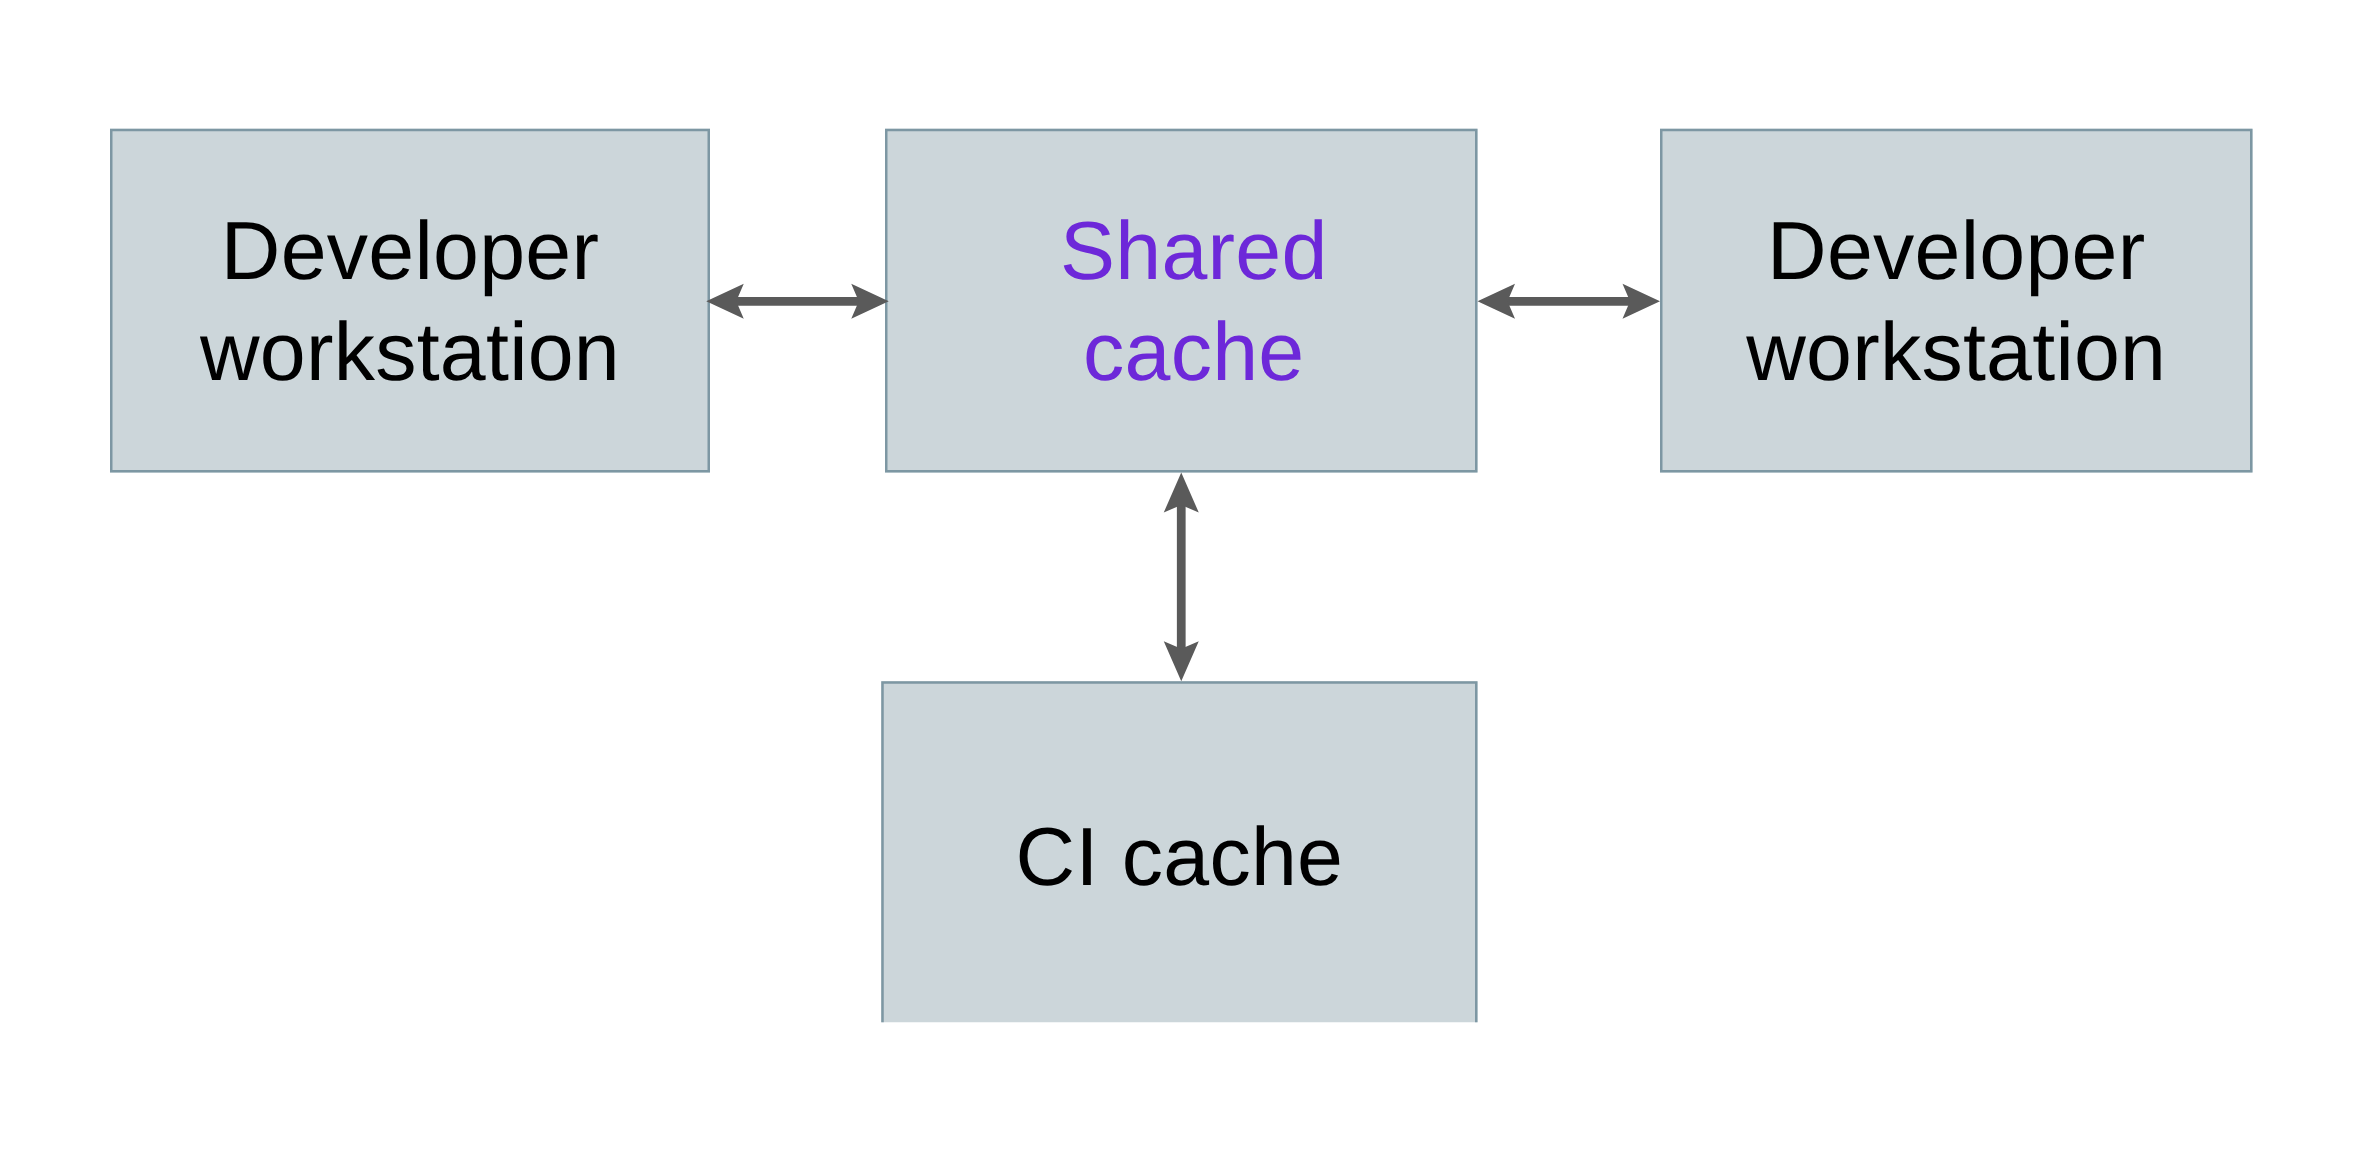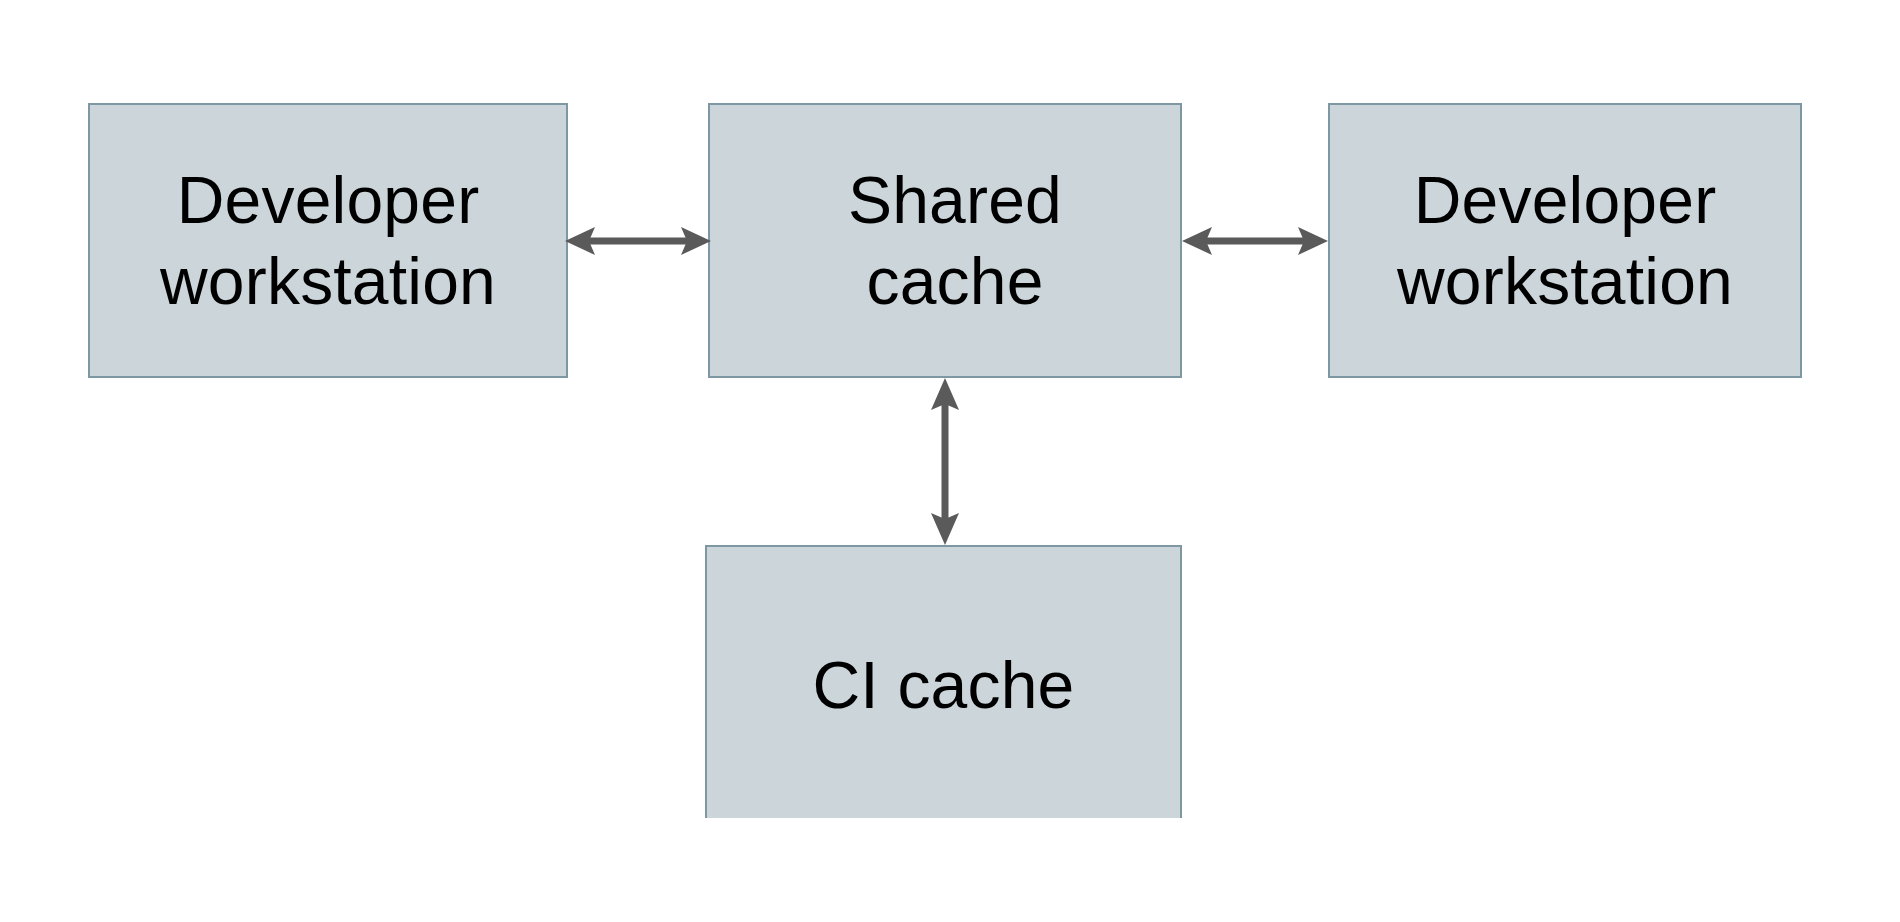--- a/index.html
+++ b/index.html
@@ -48,21 +48,21 @@
 <body>
 
 <div id="canvas" style="background: rgb(255, 255, 255);">
 
   <div class="node" id="node-0" style="left: 88px; top: 103px; width: 480px; height: 275px; background: rgb(204, 214, 218); border-color: rgb(125, 151, 163);">
     <span class="node-label" style="color: rgb(0, 0, 0);">Developer
 workstation</span>
   </div>
 
   <div class="node" id="node-1" style="left: 708px; top: 103px; width: 474px; height: 275px; background: rgb(204, 214, 218); border-color: rgb(125, 151, 163);">
-    <span class="node-label" style="color: #000000; margin-left: 20px;">Shared
+    <span class="node-label" style="color: #6d28d9; margin-left: 20px;">Shared
 cache</span>
   </div>
 
   <div class="node" id="node-2" style="left: 1328px; top: 103px; width: 474px; height: 275px; background: rgb(204, 214, 218); border-color: rgb(125, 151, 163);">
     <span class="node-label" style="color: rgb(0, 0, 0);">Developer
 workstation</span>
   </div>
 
   <div class="node" id="node-3" style="left: 705px; top: 545px; width: 477px; height: 280px; background: rgb(204, 214, 218); border-color: rgb(125, 151, 163);">
     <span class="node-label" style="color: rgb(0, 0, 0);">CI cache</span>

